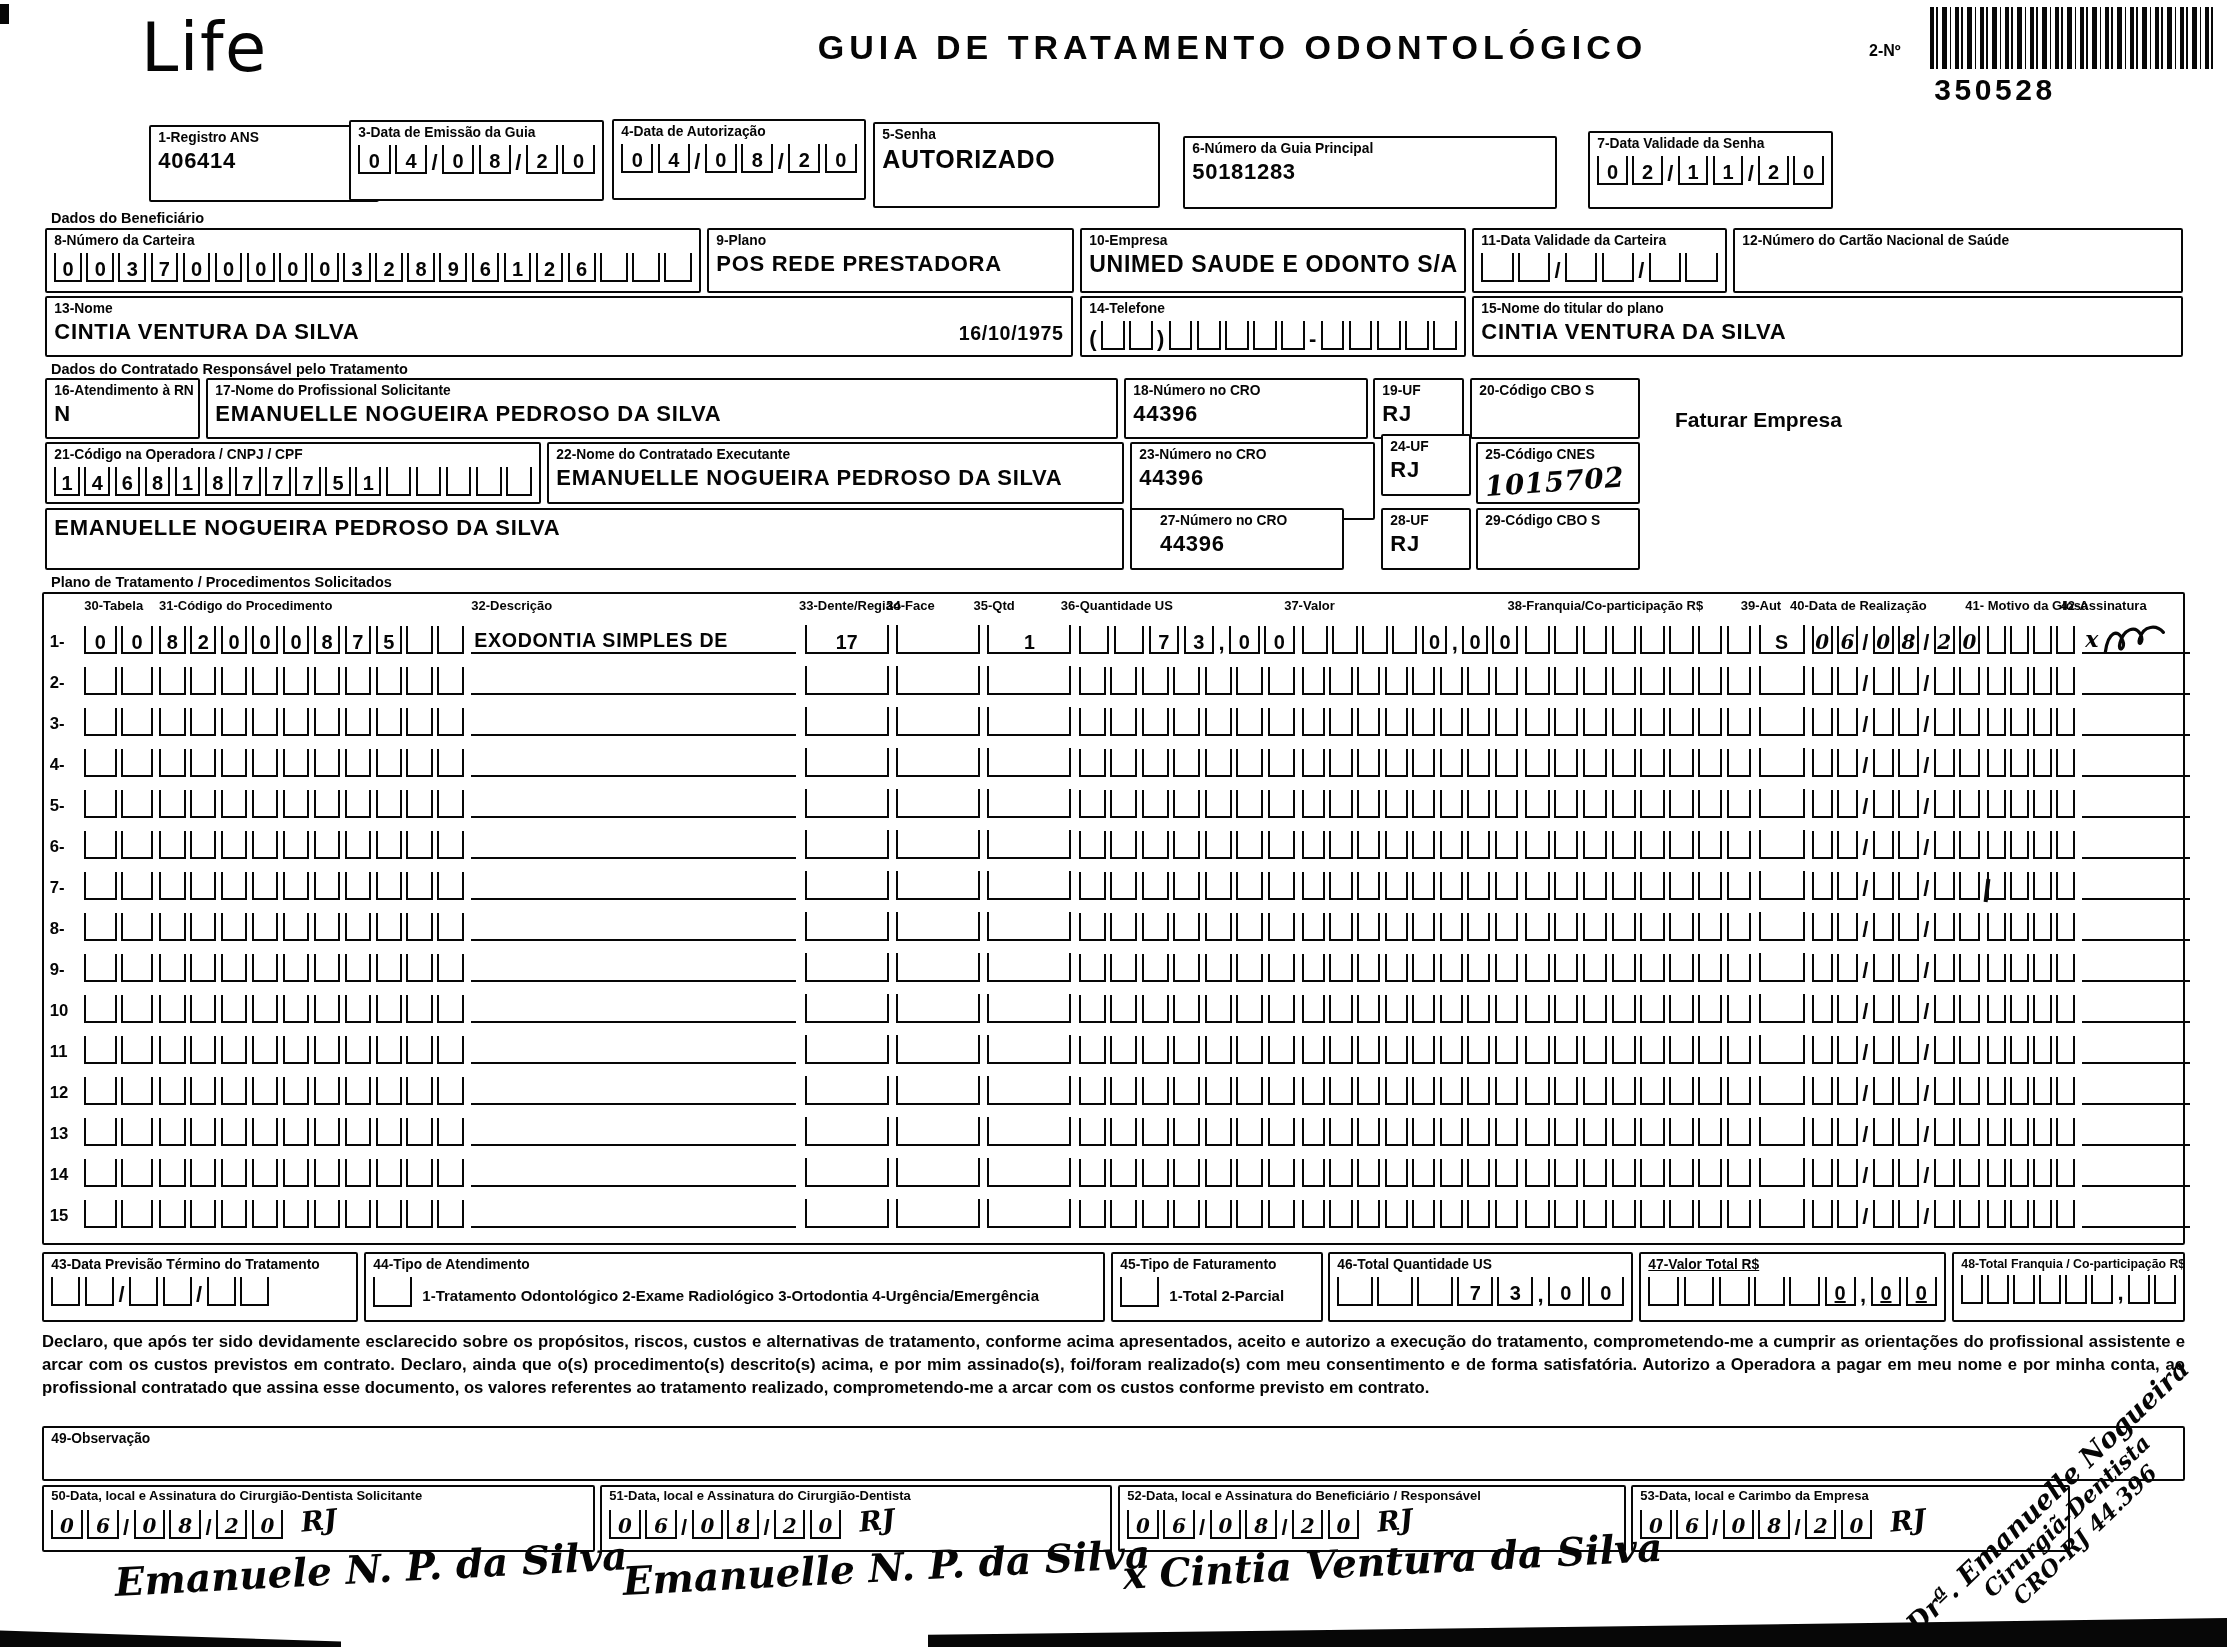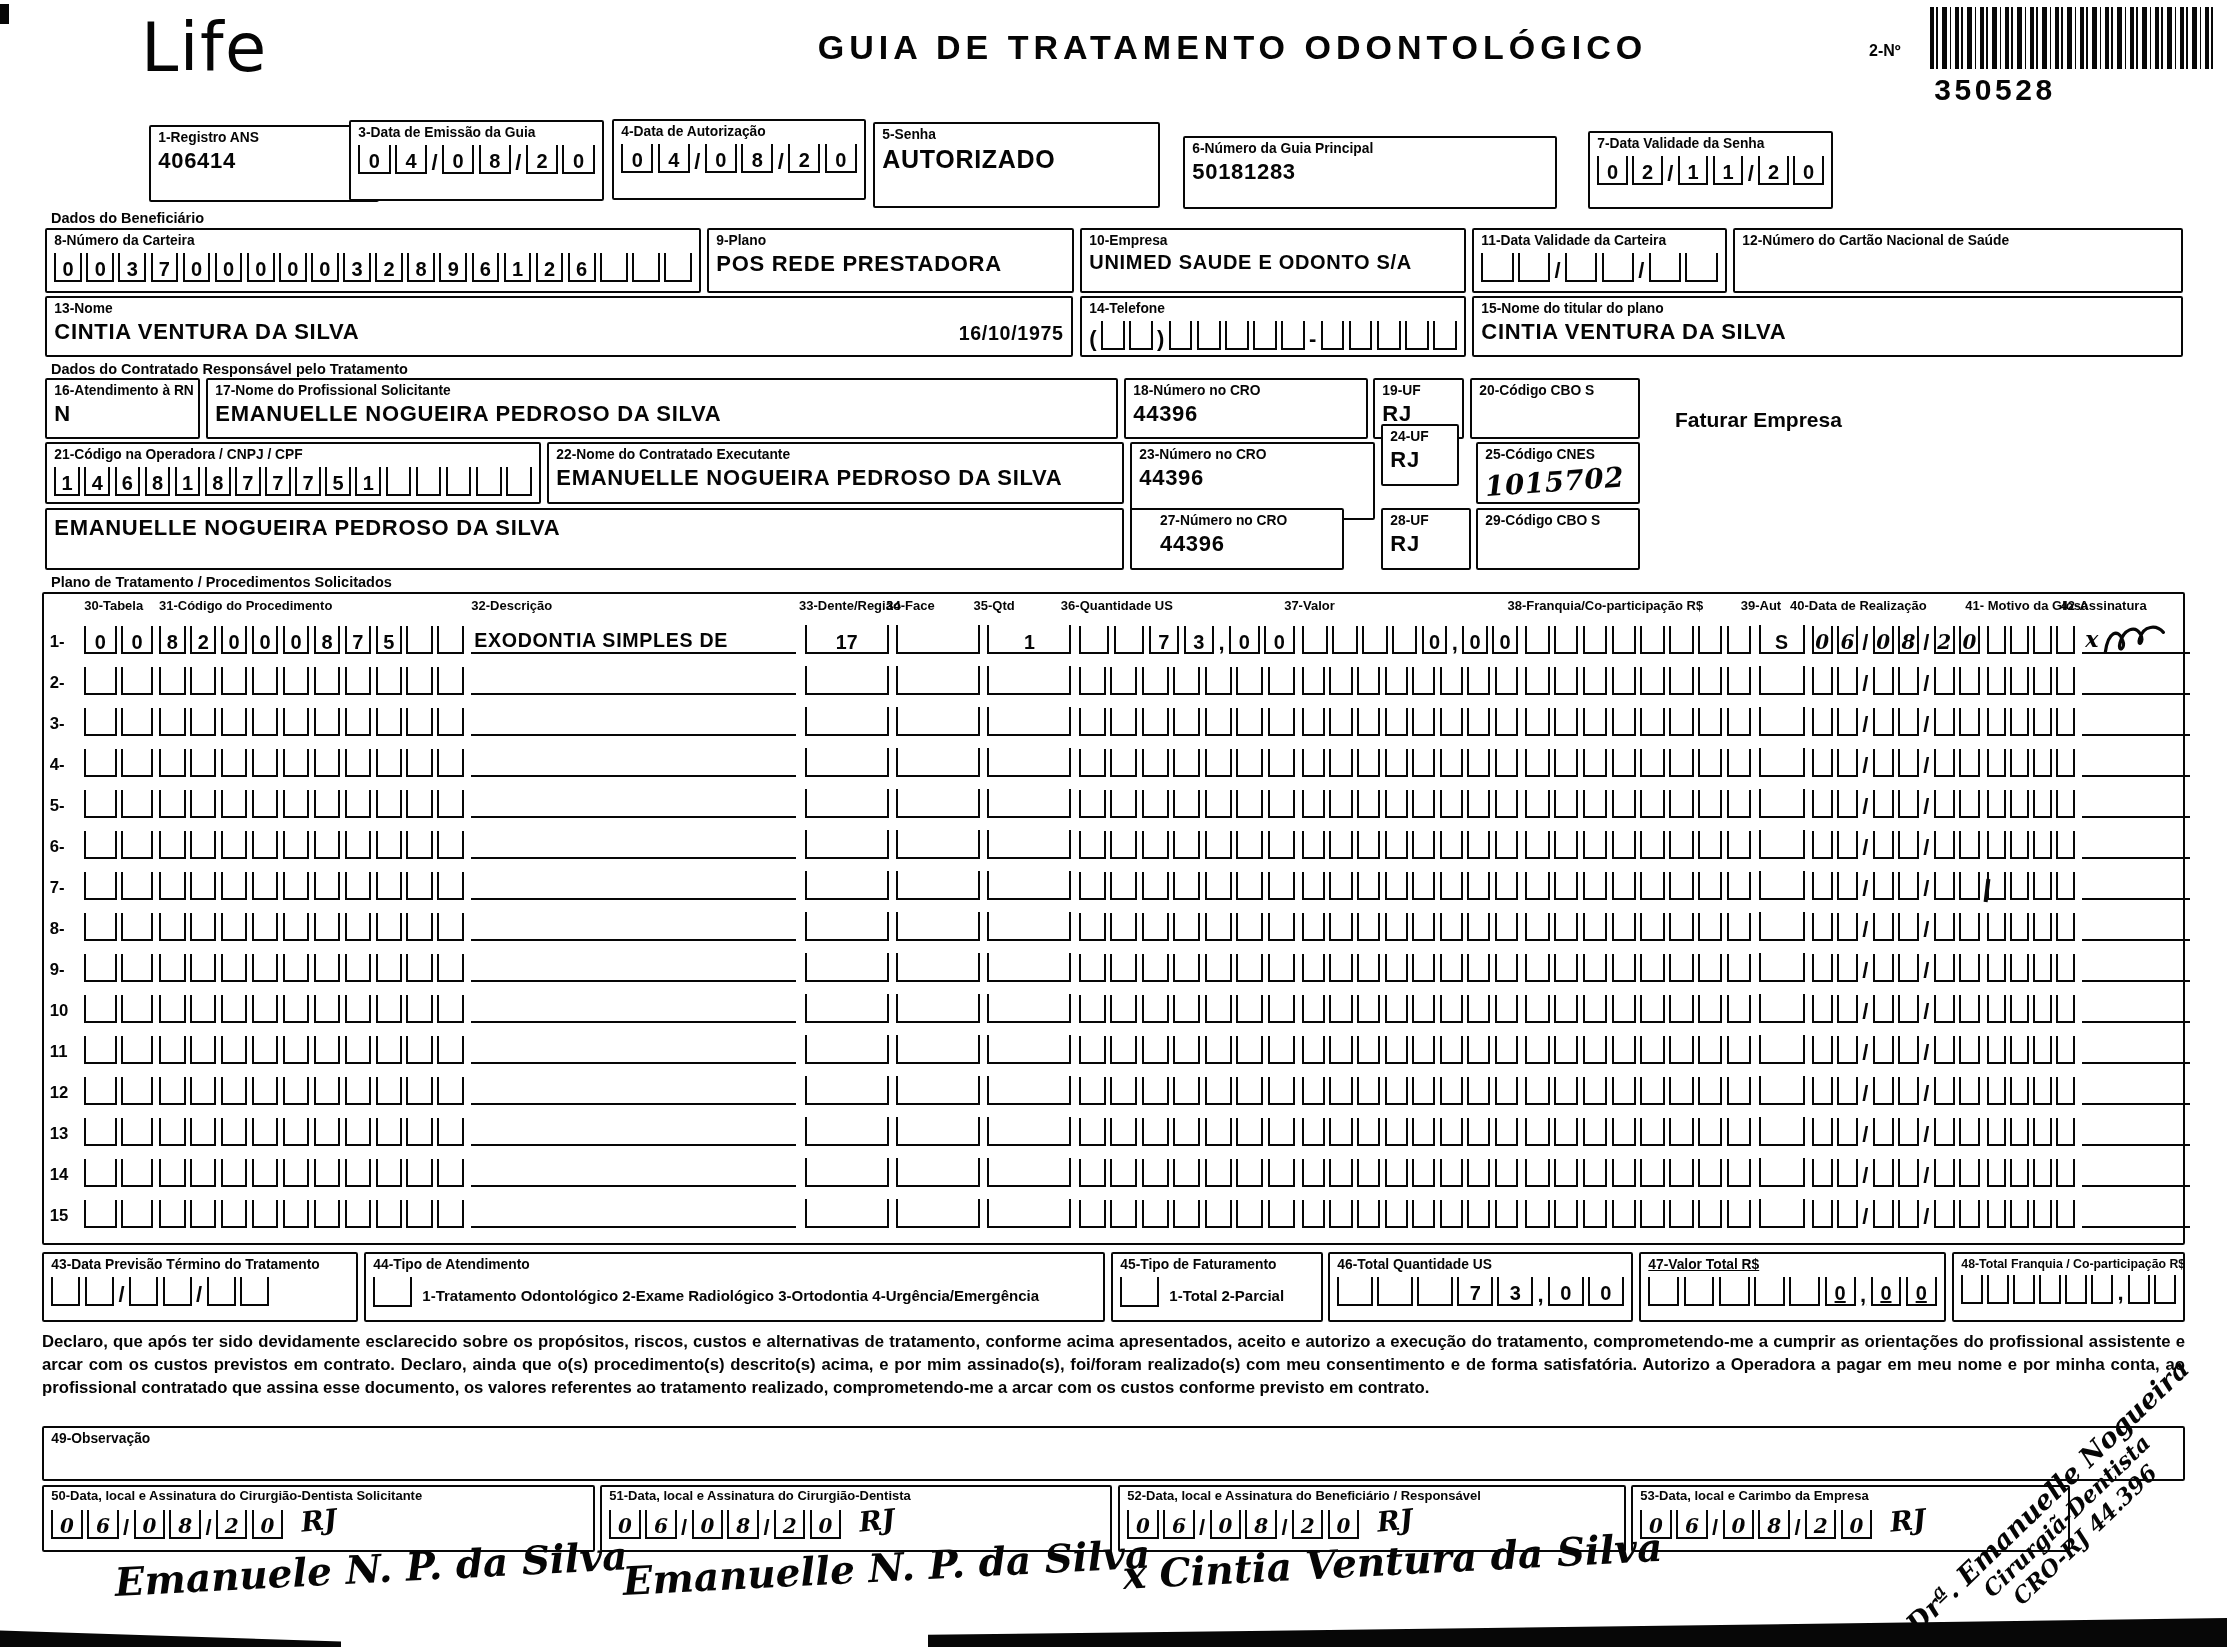--- a/index.html
+++ b/index.html
@@ -147,21 +147,21 @@
       <span class="comb-cell"></span>
       <span class="comb-cell"></span>
     </div>
 </div>
 <div class="abs fbox" style="left:707px;top:228px;width:367px;height:65px;">
   <div class="lbl">9-Plano</div>
   <div class="val">POS REDE PRESTADORA</div>
 </div>
 <div class="abs fbox" style="left:1080px;top:228px;width:386px;height:65px;">
   <div class="lbl">10-Empresa</div>
-  <div class="val" style="font-size:20px;">UNIMED SAUDE E ODONTO S/A</div>
+  <div class="val" style="font-size:23px;">UNIMED SAUDE E ODONTO S/A</div>
 </div>
 <div class="abs fbox" style="left:1472px;top:228px;width:255px;height:65px;">
   <div class="lbl">11-Data Validade da Carteira</div>
   <div class="comb">
       <span class="comb-cell"></span>
       <span class="comb-cell"></span>
       <span class="comb-sep">/</span>
       <span class="comb-cell"></span>
       <span class="comb-cell"></span>
       <span class="comb-sep">/</span>
@@ -250,21 +250,21 @@
     </div>
 </div>
 <div class="abs fbox" style="left:547px;top:442px;width:577px;height:62px;">
   <div class="lbl">22-Nome do Contratado Executante</div>
   <div class="val">EMANUELLE NOGUEIRA PEDROSO DA SILVA</div>
 </div>
 <div class="abs fbox" style="left:1130px;top:442px;width:245px;height:78px;">
   <div class="lbl">23-Número no CRO</div>
   <div class="val">44396</div>
 </div>
-<div class="abs fbox" style="left:1381px;top:424px;width:78px;height:62px;">
+<div class="abs fbox" style="left:1381px;top:434px;width:90px;height:62px;">
   <div class="lbl">24-UF</div>
   <div class="val">RJ</div>
 </div>
 <div class="abs fbox" style="left:1476px;top:442px;width:164px;height:62px;">
   <div class="lbl">25-Código CNES</div>
   <div class="val hand" style="font-size:27.6px;transform:rotate(-4deg);">1015702</div>
 </div>
 
 <div class="abs fbox" style="left:45px;top:508px;width:1079px;height:62px;">
   <div class="val">EMANUELLE NOGUEIRA PEDROSO DA SILVA</div>

